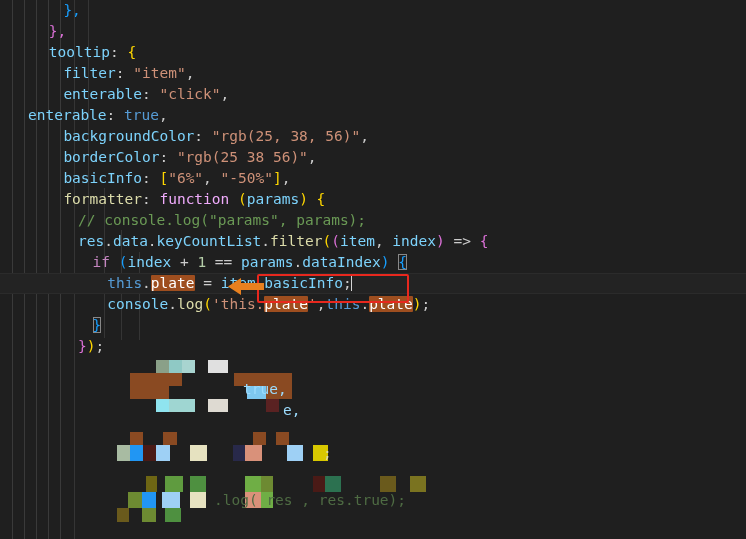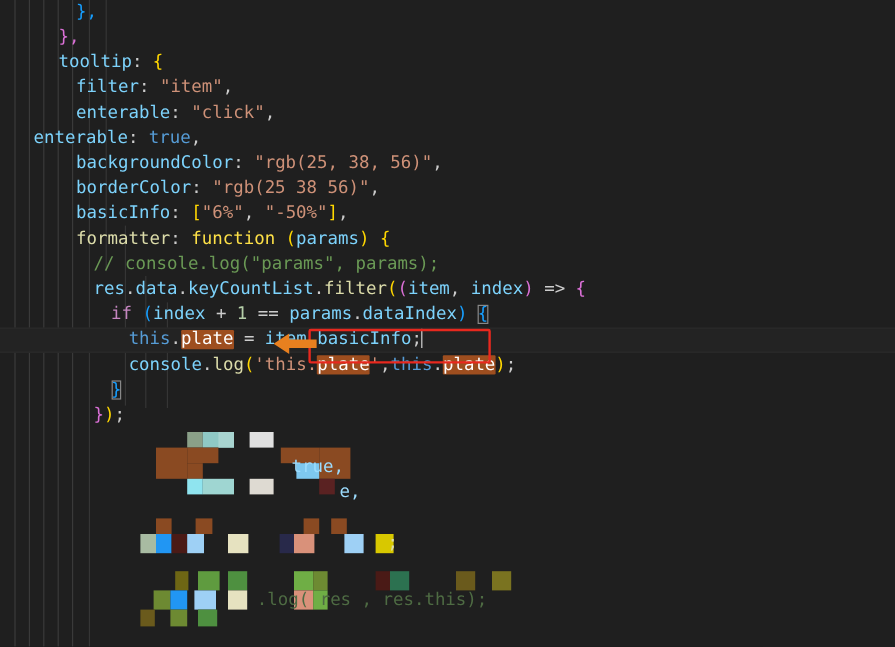--- a/index.html
+++ b/index.html
@@ -48,21 +48,21 @@
     content: "";
     position: absolute;
     left: 0; right: 0; top: 0; bottom: 0;
     background: #232323;
     border-top: 1px solid #2b2b2b;
     border-bottom: 1px solid #2b2b2b;
     z-index: 0;
   }
 
   
-  .k   { color:#fde047; }   
+  .k   { color:#f0abfc; }   
   .prop{ color:#7dd3fc; }   
   .str { color:#ce9178; }   
   .num { color:#b5cea8; }   
   .cmt { color:#6a9955; }   
   .fn  { color:#dcdcaa; }   
   .pun { color:#cccccc; }   
   .b1  { color:#ffd700; }   
   .b2  { color:#da70d6; }   
   .b3  { color:#179fff; }   
   .kw  { color:#569cd6; }
@@ -202,21 +202,21 @@
       <div class="px" style="left: 245px; top: 492px; width: 16px; height: 16px; background: rgb(217, 145, 122);"></div>
       <div class="px" style="left: 261px; top: 492px; width: 12px; height: 16px; background: rgb(111, 174, 69);"></div>
       <div class="px" style="left: 117px; top: 508px; width: 12px; height: 14px; background: rgb(106, 90, 28);"></div>
       <div class="px" style="left: 142px; top: 508px; width: 14px; height: 14px; background: rgb(109, 138, 50);"></div>
       <div class="px" style="left: 165px; top: 508px; width: 16px; height: 14px; background: rgb(78, 144, 64);"></div>
     </div>
   <div id="ghost-root">
       <div class="ghost" style="left: 243px; top: 379px; color: rgb(156, 220, 254); font-family: &quot;DejaVu Sans Mono&quot;, &quot;Liberation Mono&quot;, monospace; font-size: 14.5px; line-height: 21px;">true,</div>
       <div class="ghost" style="left: 283px; top: 400px; color: rgb(156, 220, 254); font-family: &quot;DejaVu Sans Mono&quot;, &quot;Liberation Mono&quot;, monospace; font-size: 14.5px; line-height: 21px;">e,</div>
       <div class="ghost" style="left: 323px; top: 443px; color: rgb(220, 220, 170); font-family: &quot;DejaVu Sans Mono&quot;, &quot;Liberation Mono&quot;, monospace; font-size: 14.5px; line-height: 21px;">;</div>
-      <div class="ghost" style="left: 214px; top: 490px; color: rgb(78, 107, 67); font-family: &quot;DejaVu Sans Mono&quot;, &quot;Liberation Mono&quot;, monospace; font-size: 14.5px; line-height: 21px;">.log( res , res.this);</div>
+      <div class="ghost" style="left: 214px; top: 490px; color: rgb(78, 107, 67); font-family: &quot;DejaVu Sans Mono&quot;, &quot;Liberation Mono&quot;, monospace; font-size: 14.5px; line-height: 21px;">.log( res , res.true);</div>
     </div>
 
   <div class="redbox" id="redbox" style="left: 257px; top: 274px; width: 148px; height: 25px; border-color: rgb(232, 40, 30);"></div>
 
   <div class="arrow" id="arrow" style="left: 228px; top: 277px; width: 36px; height: 19px;">
     <svg width="36" height="19" viewBox="0 0 36 19" xmlns="http://www.w3.org/2000/svg">
       <path id="arrow-path" d="M0 9.5 L13 1 L13 6 L36 6 L36 13 L13 13 L13 18 Z" fill="#e8801f"></path>
     </svg>
   </div>
 

